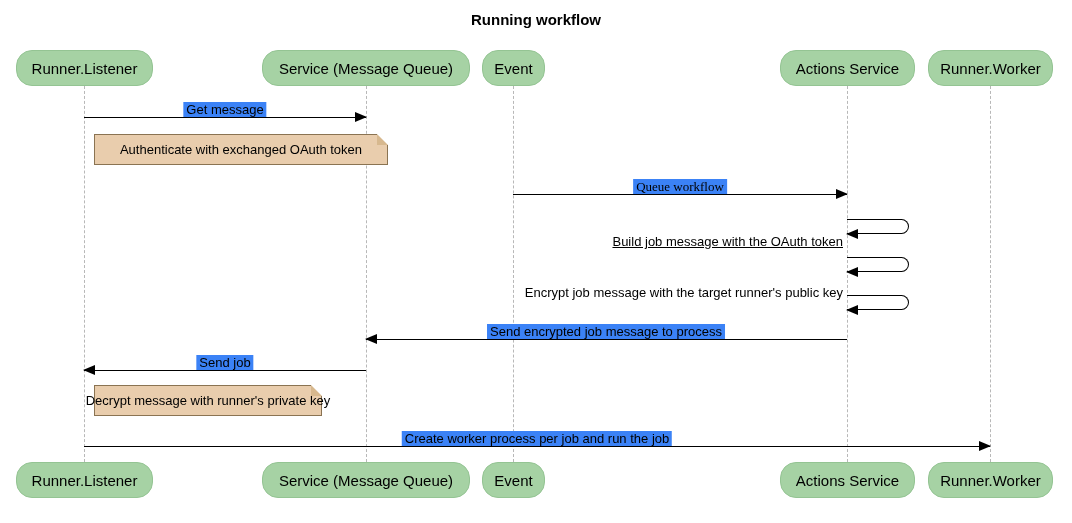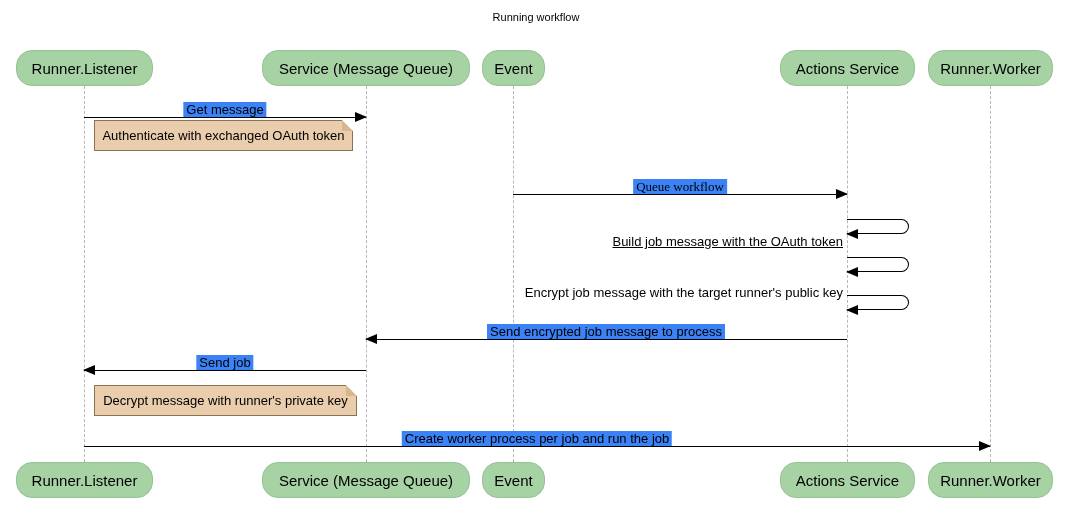--- a/index.html
+++ b/index.html
@@ -9,22 +9,22 @@
     height: 523px;
     background: #ffffff;
     font-family: "Liberation Sans", sans-serif;
     color: #000;
     overflow: hidden;
   }
   .title {
     position: absolute;
     left: 0; right: 0; top: 11px;
     text-align: center;
-    font-size: 11px;
-    font-weight: normal;
+    font-size: 15px;
+    font-weight: bold;
   }
   .actor {
     position: absolute;
     height: 36px;
     background: #a6d2a4;
     border: 1px solid #94c493;
     border-radius: 16px;
     box-sizing: border-box;
     display: flex;
     align-items: center;
@@ -133,21 +133,21 @@
   <div class="actor" style="left:262px; top:50px; width:208px;">Service (Message Queue)</div>
   <div class="actor" style="left:482px; top:50px; width:63px;">Event</div>
   <div class="actor" style="left:780px; top:50px; width:135px;">Actions Service</div>
   <div class="actor" style="left:928px; top:50px; width:125px;">Runner.Worker</div>
 
   <div class="msg-label" style="left:225px; top:102px;">Get message</div>
   <div class="msg" style="left:84px; top:117px; width:282px;">
     <div class="ah-right"></div>
   </div>
 
-  <div class="note" style="left:94px; top:120px; width:259px;">Authenticate with exchanged OAuth token</div>
+  <div class="note" style="left:94px; top:134px; width:294px;">Authenticate with exchanged OAuth token</div>
 
   <div class="msg-label" style="left:680px; top:179px;font-family:Liberation Serif, serif;">Queue workflow</div>
   <div class="msg" style="left:513px; top:194px; width:334px;">
     <div class="ah-right"></div>
   </div>
 
   <div class="self-loop" style="top:219px;">
     <div class="ah-self"></div>
   </div>
 
@@ -164,21 +164,21 @@
   <div class="msg-label" style="left:606px; top:324px;">Send encrypted job message to process</div>
   <div class="msg" style="left:366px; top:339px; width:481px;">
     <div class="ah-left"></div>
   </div>
 
   <div class="msg-label" style="left:225px; top:355px;">Send job</div>
   <div class="msg" style="left:84px; top:370px; width:282px;">
     <div class="ah-left"></div>
   </div>
 
-  <div class="note" style="left:94px; top:385px; width:263px;">Decrypt message with runner's private key</div>
+  <div class="note" style="left:94px; top:385px; width:228px;">Decrypt message with runner's private key</div>
 
   <div class="msg-label" style="left:537px; top:431px;">Create worker process per job and run the job</div>
   <div class="msg" style="left:84px; top:446px; width:906px;">
     <div class="ah-right"></div>
   </div>
 
   <div class="actor" style="left:16px;  top:462px; width:137px;">Runner.Listener</div>
   <div class="actor" style="left:262px; top:462px; width:208px;">Service (Message Queue)</div>
   <div class="actor" style="left:482px; top:462px; width:63px;">Event</div>
   <div class="actor" style="left:780px; top:462px; width:135px;">Actions Service</div>

